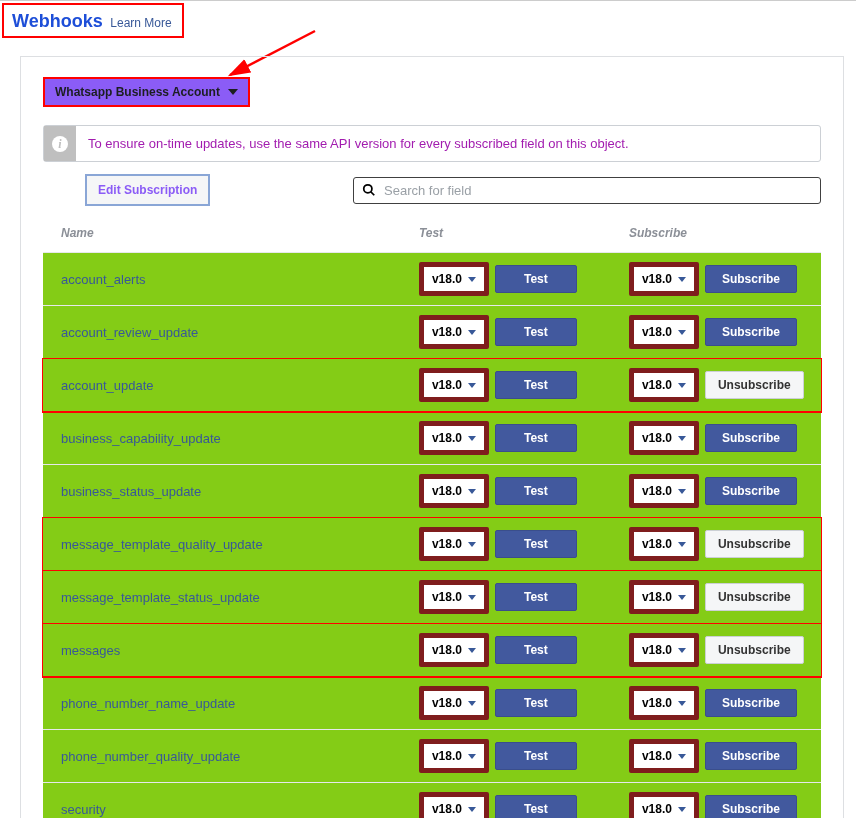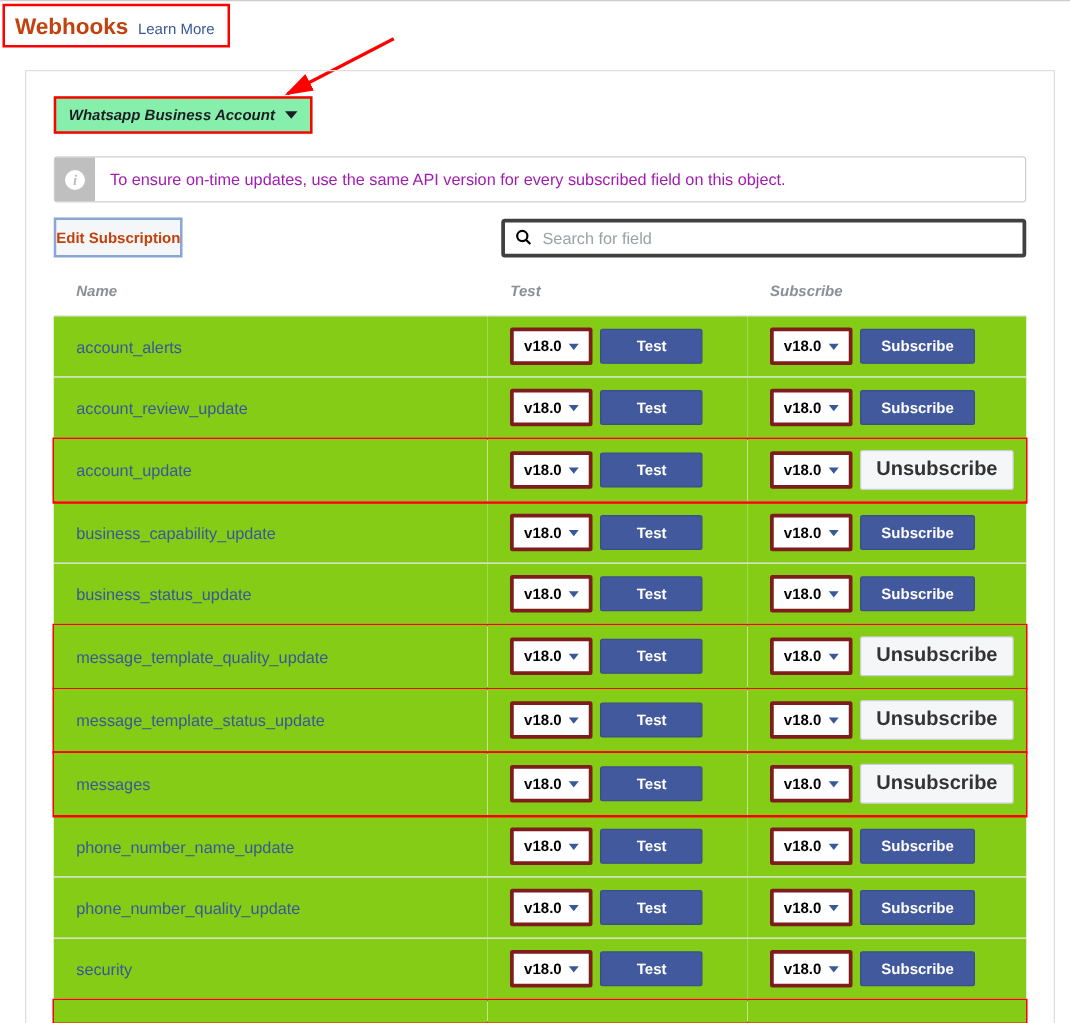--- a/index.html
+++ b/index.html
@@ -13,21 +13,21 @@
   .top-border { border-top: 1px solid #ccc; }
   .header-area {
     display: inline-block;
     border: 2px solid #ff0000;
     padding: 6px 10px 4px 8px;
     margin: 2px 0 0 2px;
   }
   .header-title {
     font-size: 18px;
     font-weight: bold;
-    color: #c2410c;
+    color: #1d4ed8;
     display: inline;
   }
   .header-link {
     font-size: 12px;
     color: #385898;
     font-weight: normal;
     margin-left: 4px;
   }
   .arrow-layer {
     position: absolute;
@@ -39,26 +39,25 @@
     margin: 18px 12px 0 20px;
     border: 1px solid #dddfe2;
     padding: 20px 22px 10px 22px;
     position: relative;
   }
   .object-selector {
     display: inline-flex;
     align-items: center;
     border: 2px solid #ff0000;
     padding: 6px 10px;
-    background: #86efac;
+    background: #8b5cf6;
     font-size: 12px;
     font-weight: bold;
     gap: 8px;
     margin-bottom: 18px;
-    font-style: italic;
   }
   .caret-down {
     width: 0; height: 0;
     border-left: 5px solid transparent;
     border-right: 5px solid transparent;
     border-top: 6px solid #1c1e21;
   }
   .info-banner {
     display: flex;
     align-items: stretch;
@@ -92,32 +91,33 @@
   }
   .toolbar {
     display: flex;
     align-items: center;
     gap: 20px;
     margin-bottom: 8px;
   }
   .edit-sub-btn {
     border: 2px solid #8aa6d6;
     background: #f5f6f7;
-    padding: 7px 0;
-    font-size: 12px;
-    font-weight: bold;
-    color: #c2410c;
+    padding: 7px 11px;
+    font-size: 12px;
+    font-weight: bold;
+    color: #8b5cf6;
     cursor: pointer;
+    margin-left: 42px;
   }
   .search-wrap {
     margin-left: auto;
-    width: 420px;
+    width: 468px;
     display: flex;
     align-items: center;
-    border: 3px solid #404040;
+    border: 1px solid #404040;
     border-radius: 3px;
     padding: 5px 8px;
     gap: 8px;
   }
   .search-icon svg { display: block; }
   .search-input {
     border: none;
     outline: none;
     flex: 1;
     font-size: 13px;
@@ -158,21 +158,21 @@
   }
   .col-name { width: 46%; }
   .col-test { width: 27%; }
   .col-sub { width: 27%; }
   .cell-group {
     display: flex;
     align-items: center;
     gap: 6px;
   }
   .ver-btn {
-    border: 3px solid #7f1d1d;
+    border: 5px solid #7f1d1d;
     background: #fff;
     border-radius: 2px;
     padding: 5px 8px;
     font-size: 12px;
     font-weight: bold;
     display: flex;
     align-items: center;
     gap: 6px;
     cursor: pointer;
   }
@@ -193,21 +193,21 @@
     cursor: pointer;
     min-width: 82px;
     text-align: center;
   }
   .secondary-btn {
     background: #f5f6f7;
     color: #333;
     border: 1px solid #ccd0d5;
     border-radius: 2px;
     padding: 6px 12px;
-    font-size: 16px;
+    font-size: 12px;
     font-weight: bold;
     cursor: pointer;
     min-width: 82px;
     text-align: center;
   }
 </style>
 </head>
 <body>
 
 <div class="top-border"></div>

